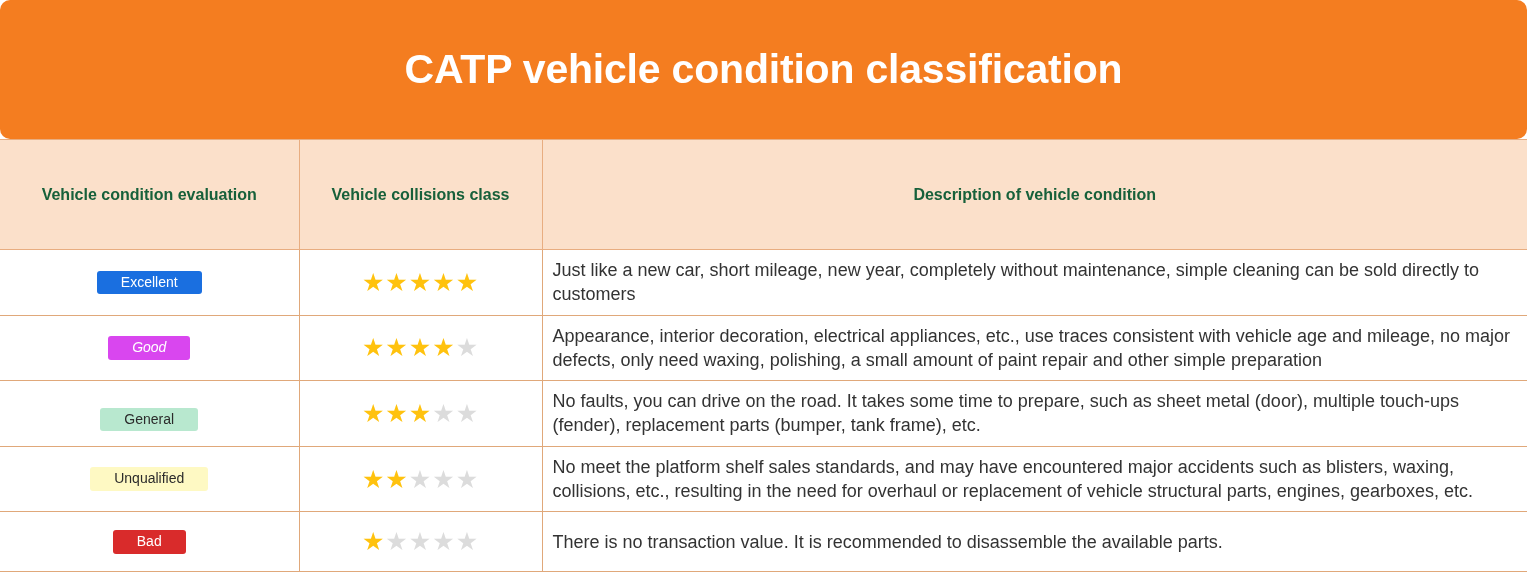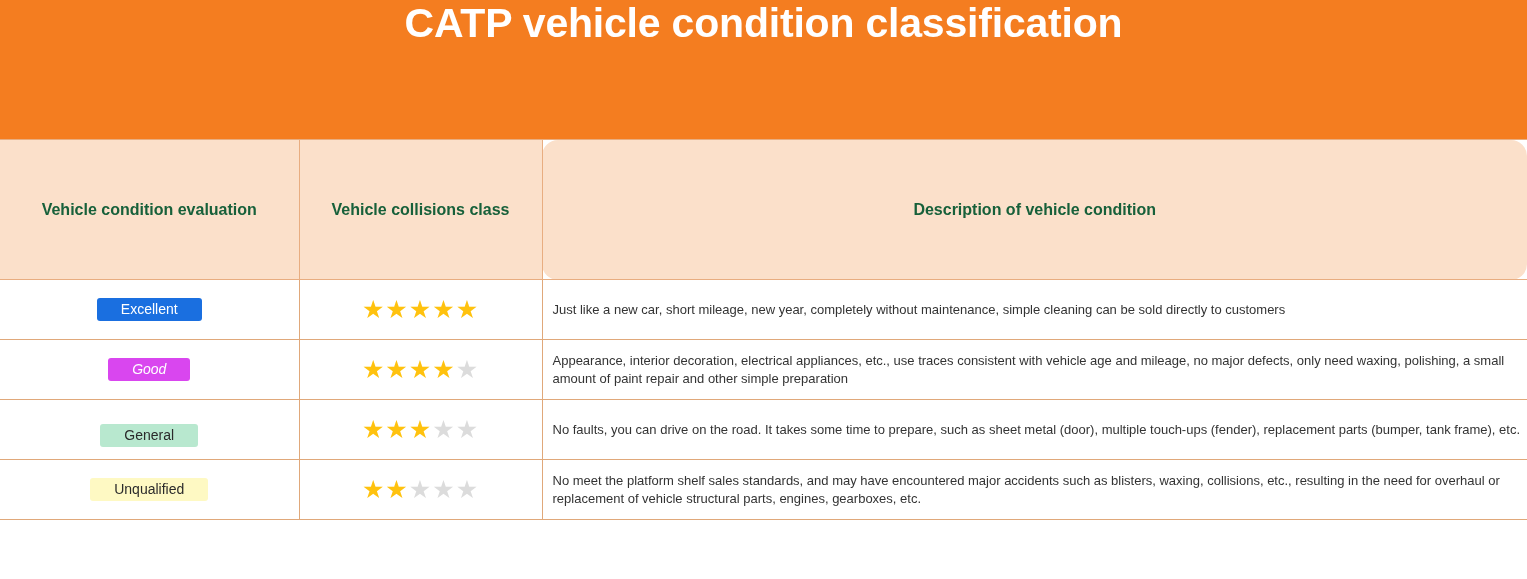--- a/index.html
+++ b/index.html
@@ -16,23 +16,24 @@
   .page {
     width: 1527px;
     height: 579px;
     position: relative;
     box-sizing: border-box;
   }
   .title-bar {
     height: 139px;
     background: #f47d20;
     display: flex;
-    align-items: flex-start;
+    align-items: center;
     justify-content: center;
     box-sizing: border-box;
+    border-radius: 10px;
   }
   .title-bar .title {
     color: #ffffff;
     font-size: 41px;
     font-weight: bold;
     letter-spacing: -0.2px;
     text-align: center;
     font-family: "Liberation Sans", sans-serif;
   }
   table.cond-table {
@@ -42,32 +43,31 @@
   }
   table.cond-table col.c1 { width: 299px; }
   table.cond-table col.c2 { width: 243px; }
   table.cond-table col.c3 { width: 985px; }
 
   thead th {
     background: #fbe0ca;
     color: #17603a;
     font-size: 16px;
     font-weight: bold;
-    height: 140px;
+    height: 110px;
     vertical-align: middle;
     text-align: center;
     border: 1px solid #e8ad80;
     border-left: none;
     border-right: 1px solid #e8ad80;
     padding: 0 10px;
     box-sizing: border-box;
   }
   thead th.th-desc {
     border-right: none;
-    border-radius: 16px;
   }
   tbody td {
     border: 1px solid #e0a87a;
     border-left: none;
     background: #ffffff;
     box-sizing: border-box;
     padding: 0;
   }
   tbody td.cell-eval {
     text-align: center;
@@ -75,21 +75,21 @@
     height: 60px;
   }
   tbody td.cell-class {
     text-align: center;
     vertical-align: middle;
   }
   tbody td.cell-desc {
     border-right: none;
     text-align: left;
     vertical-align: middle;
-    font-size: 13px;
+    font-size: 18px;
     color: #333333;
     line-height: 1.35;
     padding: 8px 4px 8px 10px;
   }
   .badge {
     display: inline-block;
     padding: 3px 24px;
     border-radius: 3px;
     font-size: 14px;
     line-height: 1.25;
@@ -146,16 +146,21 @@
         <tr>
           <td class="cell-eval"><span class="badge badge-general" style="background: rgb(184, 232, 207); color: rgb(43, 43, 43);">General</span></td>
           <td class="cell-class"><span class="stars"><span class="star-on">★</span><span class="star-on">★</span><span class="star-on">★</span><span class="star-off">★</span><span class="star-off">★</span></span></td>
           <td class="cell-desc">No faults, you can drive on the road. It takes some time to prepare, such as sheet metal (door), multiple touch-ups (fender), replacement parts (bumper, tank frame), etc.</td>
         </tr>
         <tr>
           <td class="cell-eval"><span class="badge badge-unqualified" style="background: #fef9c3; color: rgb(43, 43, 43);">Unqualified</span></td>
           <td class="cell-class"><span class="stars"><span class="star-on">★</span><span class="star-on">★</span><span class="star-off">★</span><span class="star-off">★</span><span class="star-off">★</span></span></td>
           <td class="cell-desc">No meet the platform shelf sales standards, and may have encountered major accidents such as blisters, waxing, collisions, etc., resulting in the need for overhaul or replacement of vehicle structural parts, engines, gearboxes, etc.</td>
         </tr>
+        <tr>
+          <td class="cell-eval"><span class="badge badge-bad" style="background: rgb(217, 43, 43); color: rgb(255, 255, 255);">Bad</span></td>
+          <td class="cell-class"><span class="stars"><span class="star-on">★</span><span class="star-off">★</span><span class="star-off">★</span><span class="star-off">★</span><span class="star-off">★</span></span></td>
+          <td class="cell-desc">There is no transaction value. It is recommended to disassemble the available parts.</td>
+        </tr>
       </tbody>
   </table>
 
 </div>
 
 </body></html>

